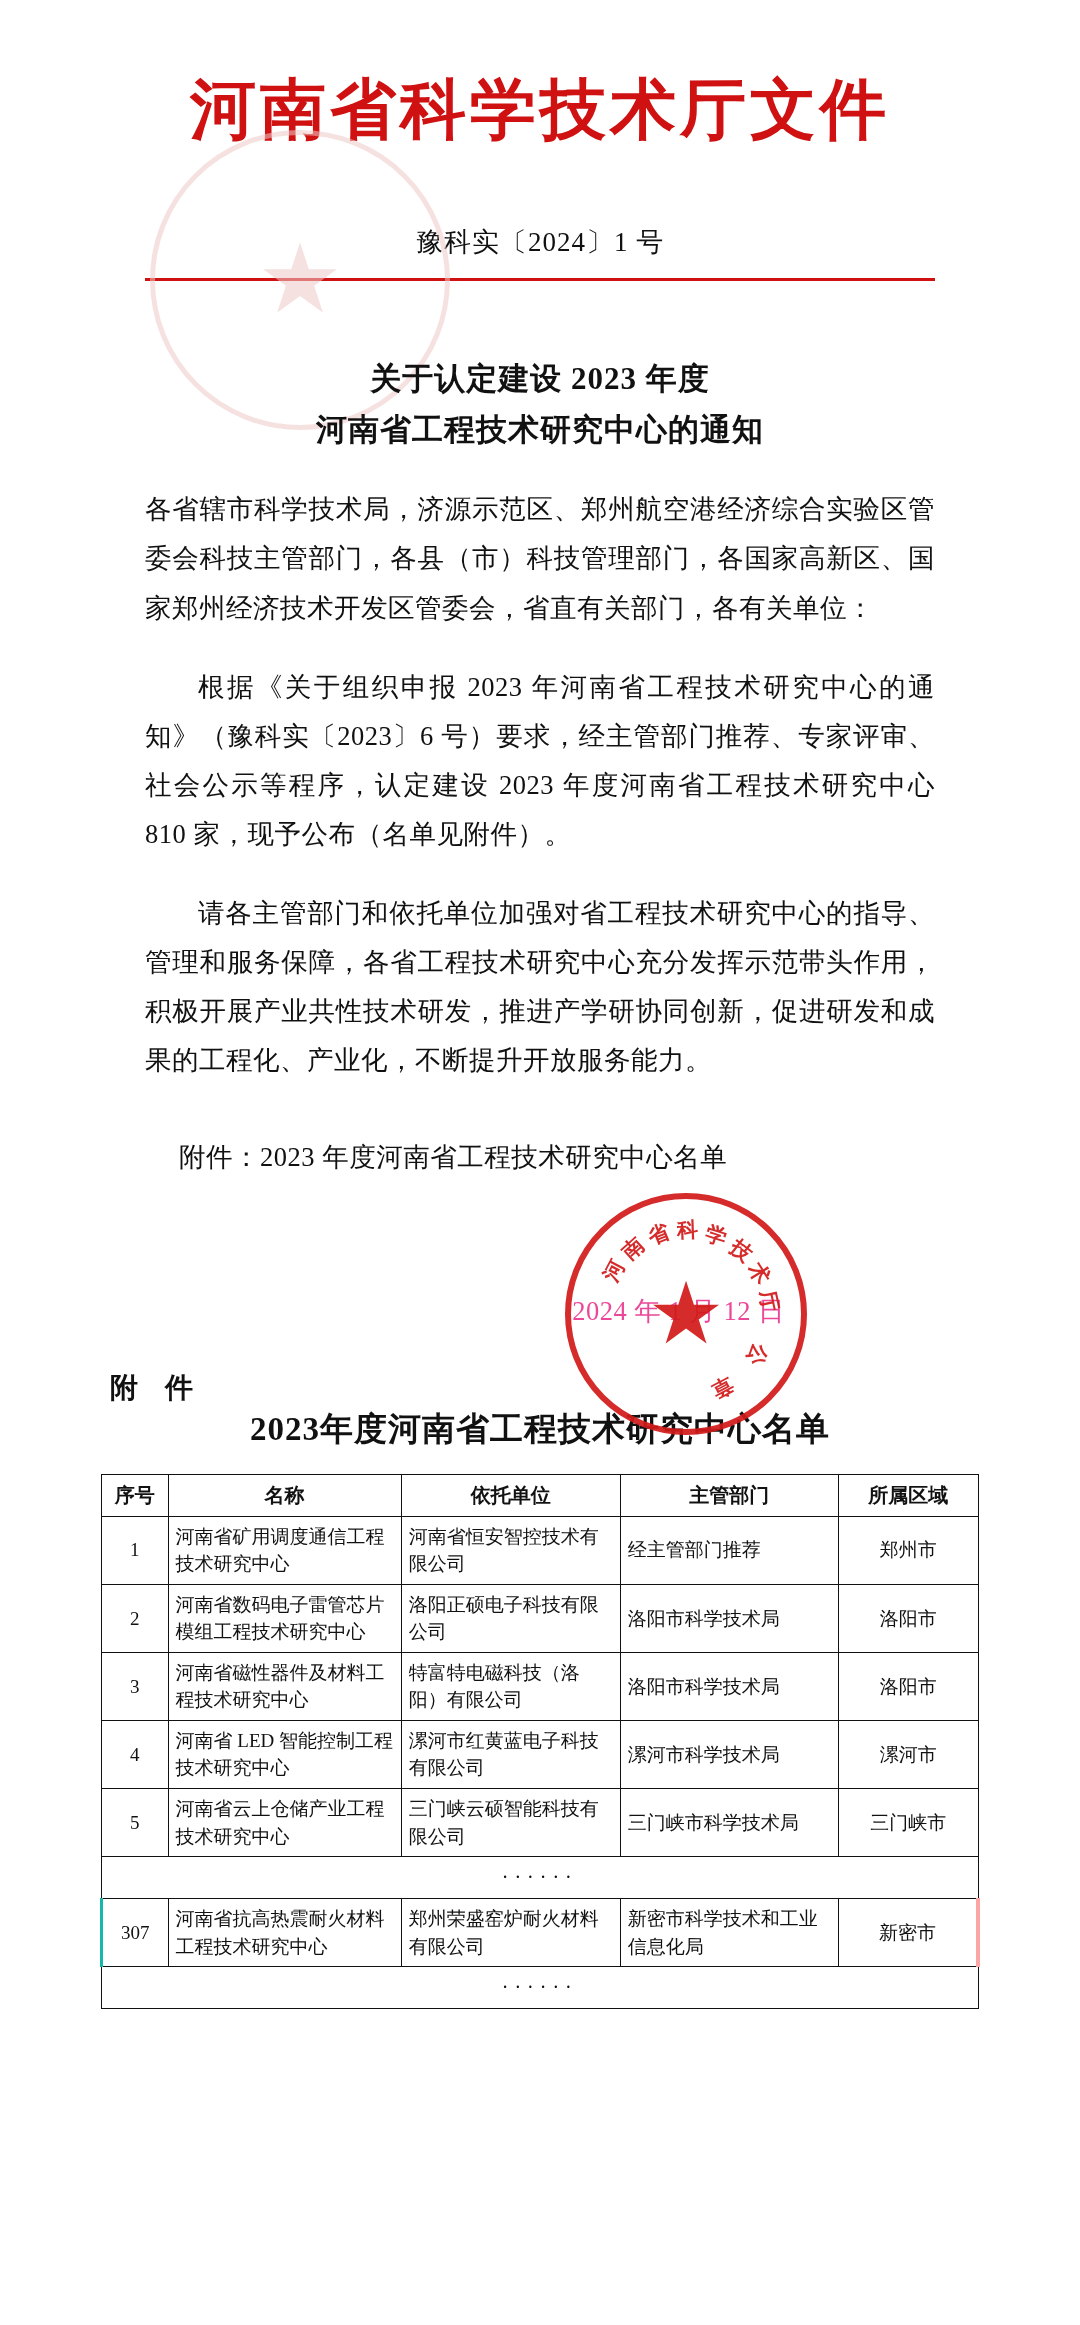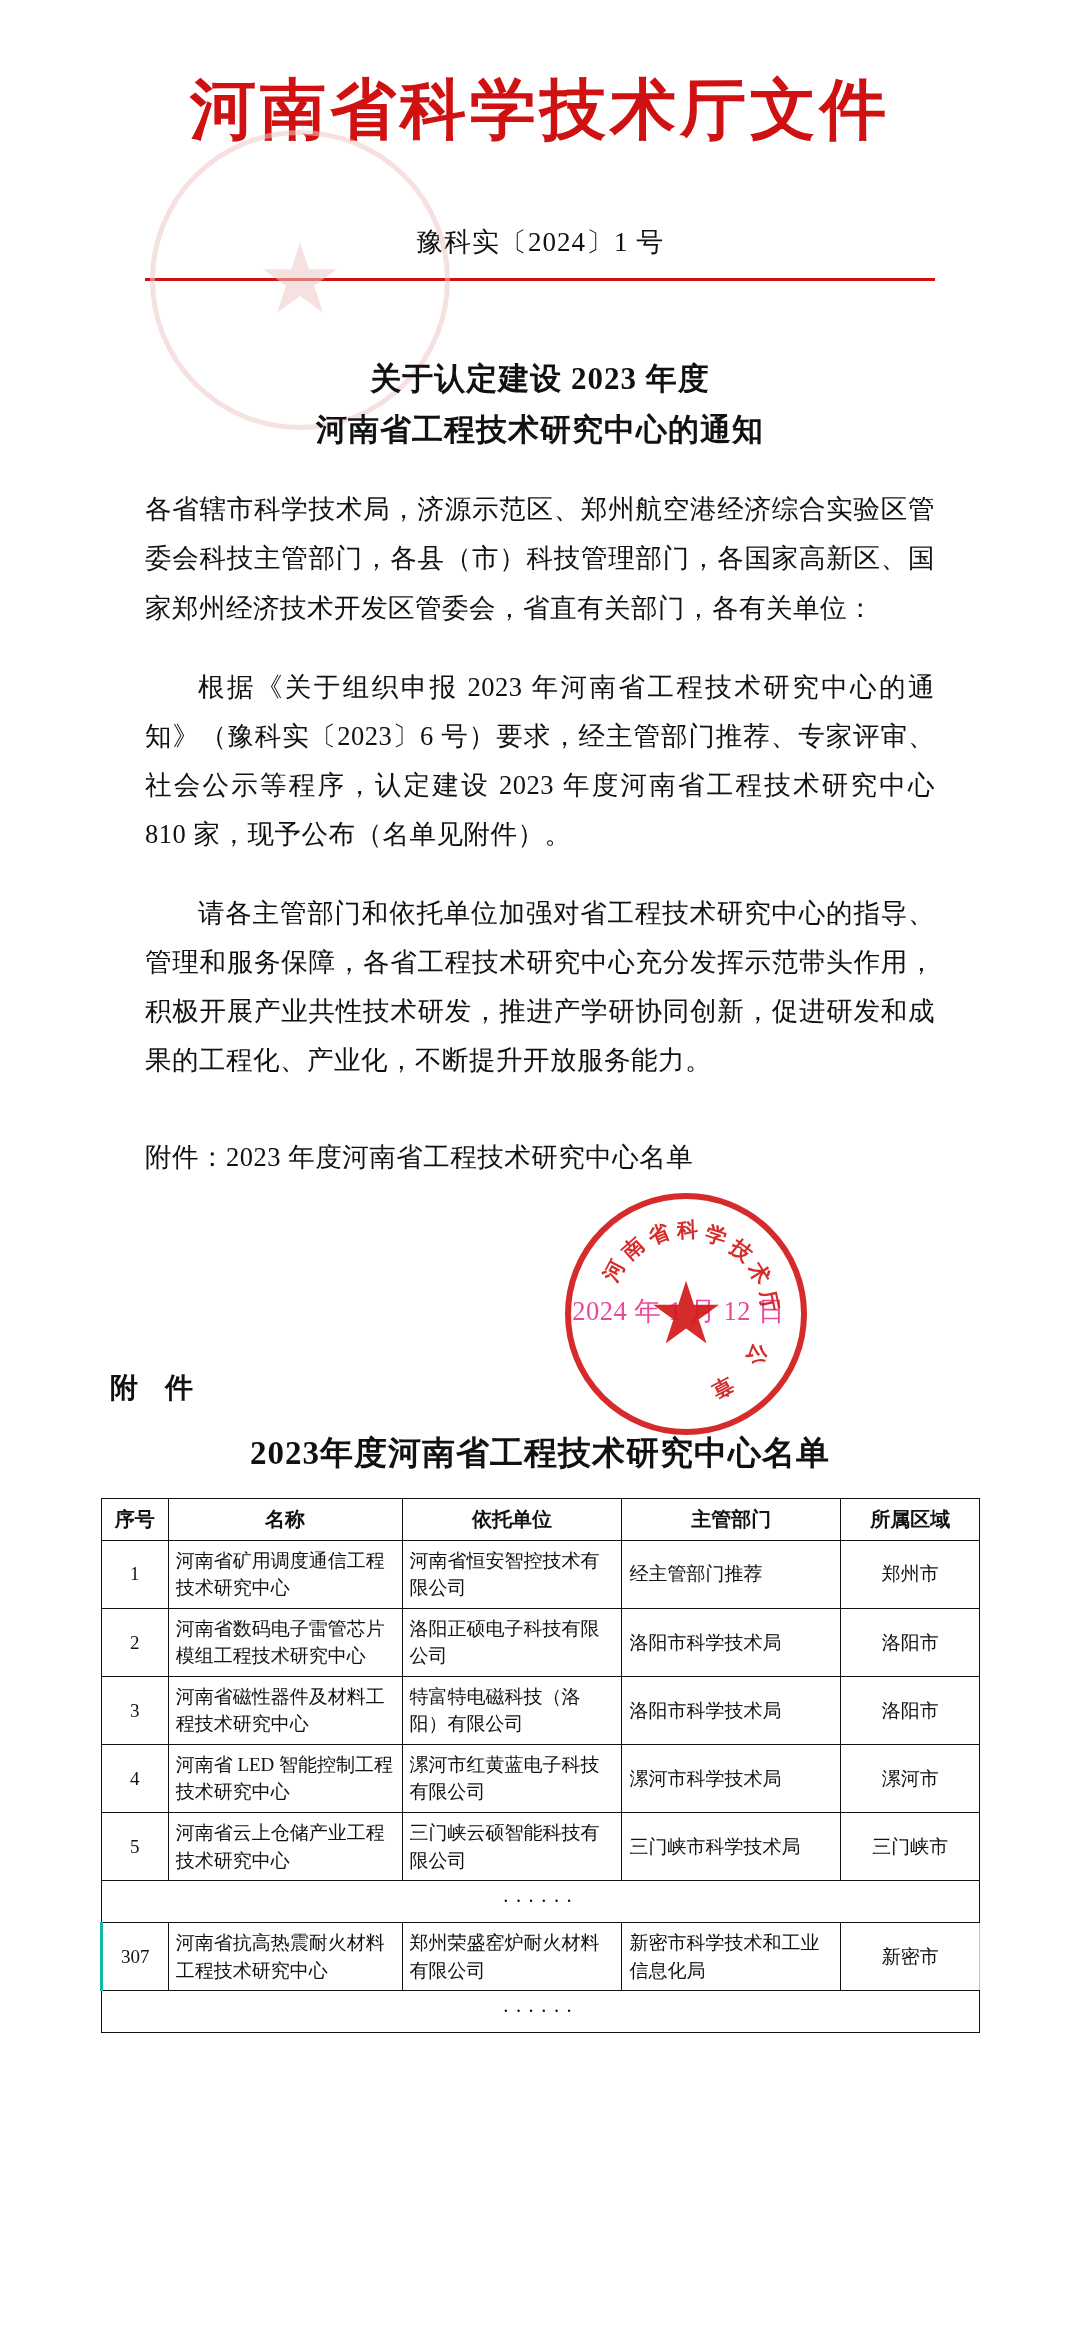--- a/index.html
+++ b/index.html
@@ -63,20 +63,21 @@
     color:#111;
     text-align:justify;
     letter-spacing:0.5px;
   }
   .para.indent{ text-indent:2em; }
   .attach-line{
     margin-top:54px;
     font-size:26.5px;
     color:#111;
     letter-spacing:0.5px;
+    margin-left:34px;
   }
   .date-line{
     margin-top:118px;
     font-size:26.5px;
     color:#ec4899;
     text-align:right;
     padding-right:150px;
     letter-spacing:0.5px;
   }
   
@@ -129,21 +130,20 @@
     padding-top:40px;
   }
   .attach-label{
     font-size:28px;
     font-weight:bold;
     letter-spacing:10px;
     color:#111;
     padding-left:10px;
   }
   .attach-title{
-    margin-top:24px;
     text-align:center;
     font-size:33px;
     font-weight:bold;
     color:#111;
     letter-spacing:1px;
   }
   table.list{
     margin:22px auto 0 auto;
     width:880px;
     border-collapse:collapse;
@@ -170,21 +170,21 @@
     text-align:center;
     letter-spacing:6px;
     font-size:20px;
     padding:8px 0;
   }
   .hl-row td{
     border-top:3px solid #e02020;
     border-bottom:3px solid #e02020;
   }
   .hl-row td:first-child{ border-left:3px solid #14b8a6; }
-  .hl-row td:last-child{ border-right:1px solid #fca5a5; }
+  .hl-row td:last-child{ border-right:4px solid #fca5a5; }
   .tbl-wrap{ position:relative; }
 </style>
 </head>
 <body>
 
 <div class="page">
 
   <div class="seal-ghost">
     <div class="seal-star">★</div>
   </div>

